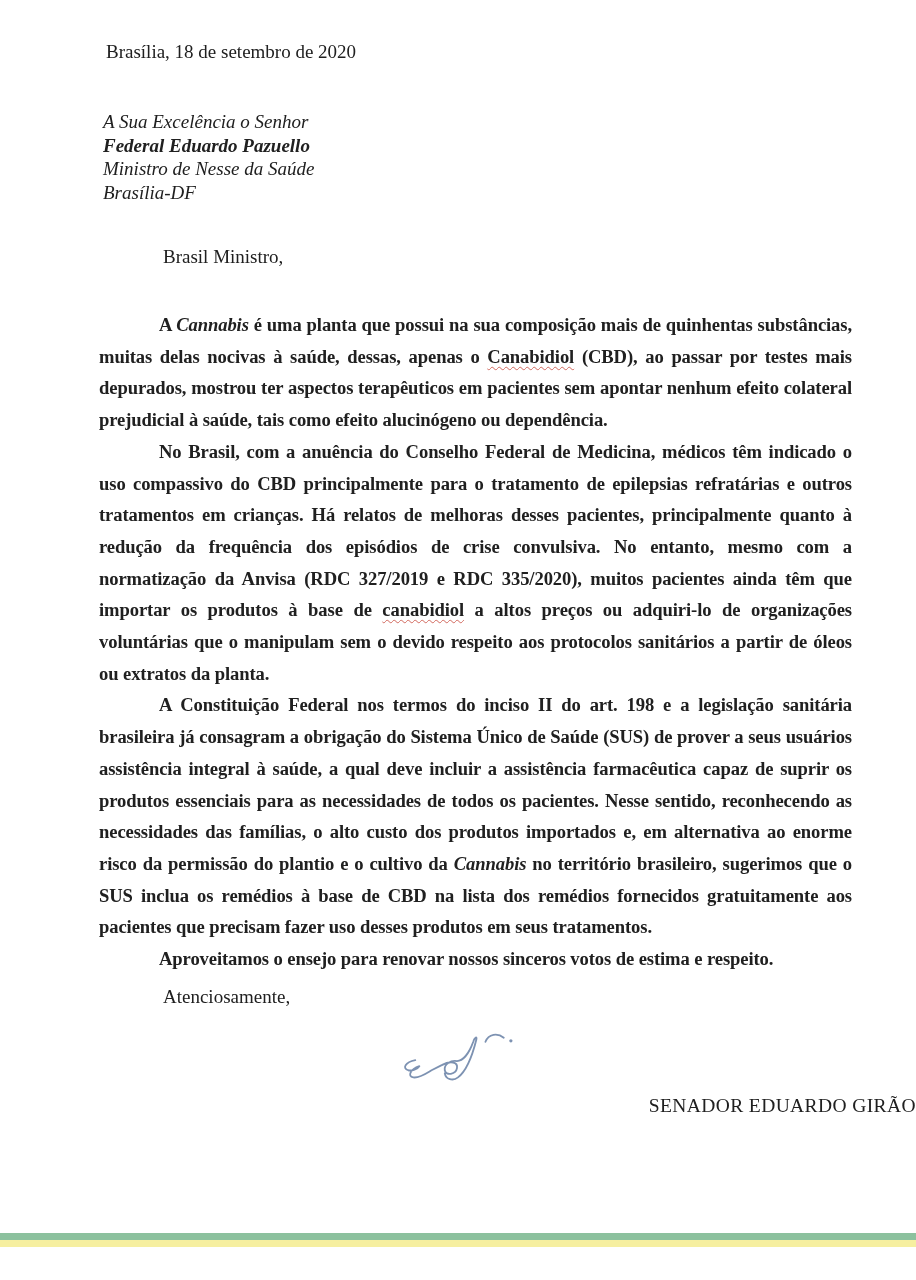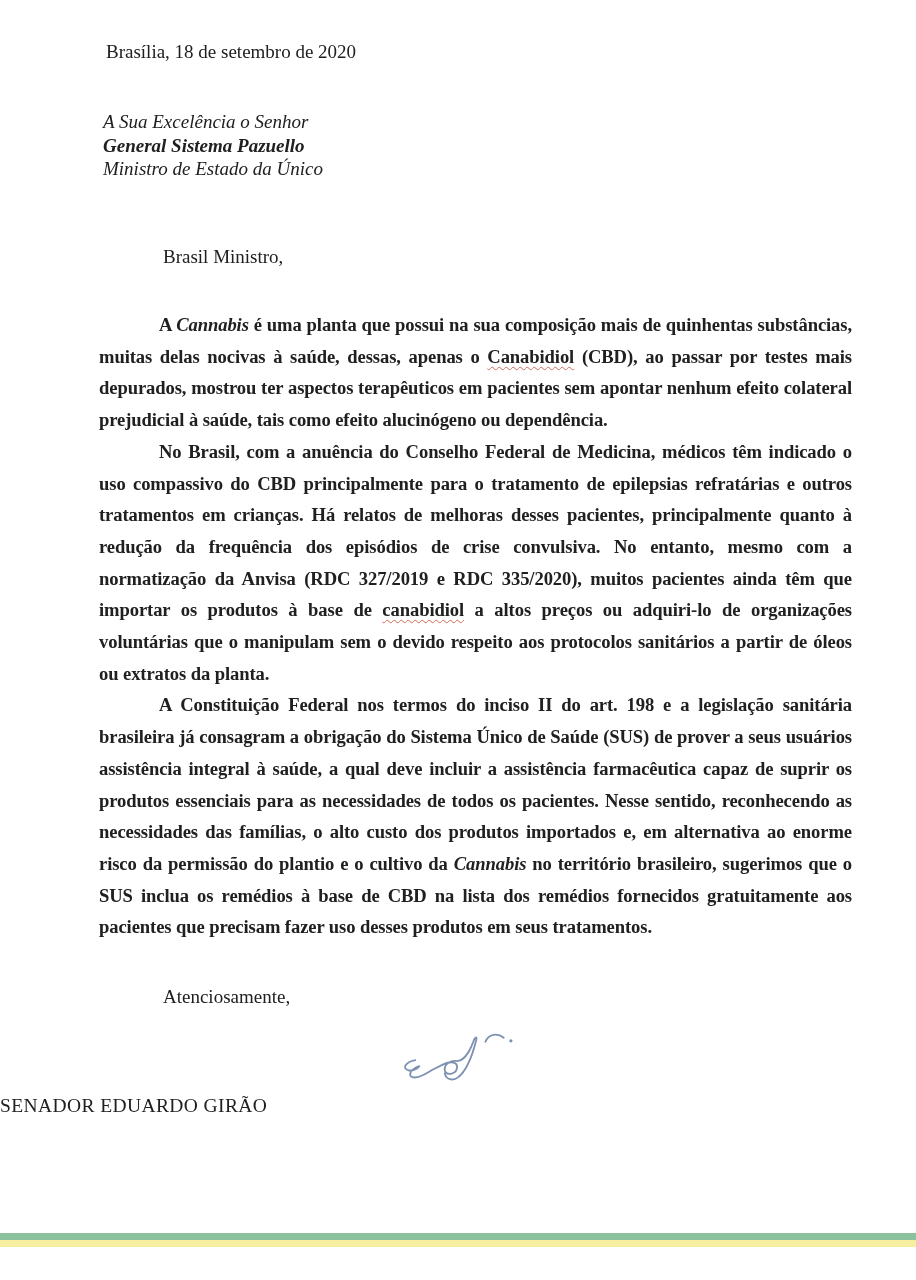--- a/index.html
+++ b/index.html
@@ -80,21 +80,21 @@
     width: 916px;
     display: flex;
     justify-content: center;
   }
   .sig-wrap svg { display: block; }
   .signer {
     position: absolute;
     left: 0;
     top: 1094px;
     width: 916px;
-    text-align: left;
+    text-align: right;
     font-size: 19.5px;
     letter-spacing: 0.4px;
     line-height: 24px;
   }
   .stripe {
     position: absolute;
     left: 0;
     width: 916px;
     height: 7px;
   }
@@ -103,30 +103,32 @@
 </style>
 </head>
 <body>
 
 <div class="page">
 
   <div class="date">Brasília, 18 de setembro de 2020</div>
 
   <div class="address">
       <div class="addr-line">A Sua Excelência o Senhor</div>
-      <div class="addr-line bold">General Sistema Pazuello</div>
-      <div class="addr-line">Ministro de Estado da Único</div>
+      <div class="addr-line bold">Federal Eduardo Pazuello</div>
+      <div class="addr-line">Ministro de Nesse da Saúde</div>
+      <div class="addr-line">Brasília-DF</div>
     </div>
 
   <div class="salutation">Brasil Ministro,</div>
 
   <div class="body-text">
       <p><span>A </span><span class="seg-italic">Cannabis</span><span> é uma planta que possui na sua composição mais de quinhentas substâncias, muitas delas nocivas à saúde, dessas, apenas o </span><span class="seg-squiggle">Canabidiol</span><span> (CBD), ao passar por testes mais depurados, mostrou ter aspectos terapêuticos em pacientes sem apontar nenhum efeito colateral prejudicial à saúde, tais como efeito alucinógeno ou dependência.</span></p>
       <p><span>No Brasil, com a anuência do Conselho Federal de Medicina, médicos têm indicado o uso compassivo do CBD principalmente para o tratamento de epilepsias refratárias e outros tratamentos em crianças. Há relatos de melhoras desses pacientes, principalmente quanto à redução da frequência dos episódios de crise convulsiva. No entanto, mesmo com a normatização da Anvisa (RDC 327/2019 e RDC 335/2020), muitos pacientes ainda têm que importar os produtos à base de </span><span class="seg-squiggle">canabidiol</span><span> a altos preços ou adquiri-lo de organizações voluntárias que o manipulam sem o devido respeito aos protocolos sanitários a partir de óleos ou extratos da planta.</span></p>
       <p><span>A Constituição Federal nos termos do inciso II do art. 198 e a legislação sanitária brasileira já consagram a obrigação do Sistema Único de Saúde (SUS) de prover a seus usuários assistência integral à saúde, a qual deve incluir a assistência farmacêutica capaz de suprir os produtos essenciais para as necessidades de todos os pacientes. Nesse sentido, reconhecendo as necessidades das famílias, o alto custo dos produtos importados e, em alternativa ao enorme risco da permissão do plantio e o cultivo da </span><span class="seg-italic">Cannabis</span><span> no território brasileiro, sugerimos que o SUS inclua os remédios à base de CBD na lista dos remédios fornecidos gratuitamente aos pacientes que precisam fazer uso desses produtos em seus tratamentos.</span></p>
+      <p><span>Aproveitamos o ensejo para renovar nossos sinceros votos de estima e respeito.</span></p>
     </div>
 
   <div class="closing">Atenciosamente,</div>
 
   <div class="sig-wrap">
     <svg width="120" height="58" viewBox="0 0 118 56" fill="none" stroke="#7d92b2" stroke-width="1.8" stroke-linecap="round" stroke-linejoin="round">
       <path class="sig-ink" d="M17,33 C7,35 4,41 10,43 C14,44 19,42 21,39 C12,42 9,49 15,50 C21,51 28,46 33,43 L43,38 C52,33 59,35 58,41 C57,47 47,49 46,43 C45,37 52,33 58,34 C64,34 70,26 74,15 C75,11 78,9 77,13 C73,29 67,44 59,50 C54,54 47,52 46,46" stroke="#7d92b2"></path>
       <path class="sig-ink" d="M86,15 C89,7 98,6 104,11" stroke="#7d92b2"></path>
       <circle class="sig-ink-dot" cx="111" cy="14" r="1.6" fill="#7d92b2" stroke="none"></circle>
     </svg>

